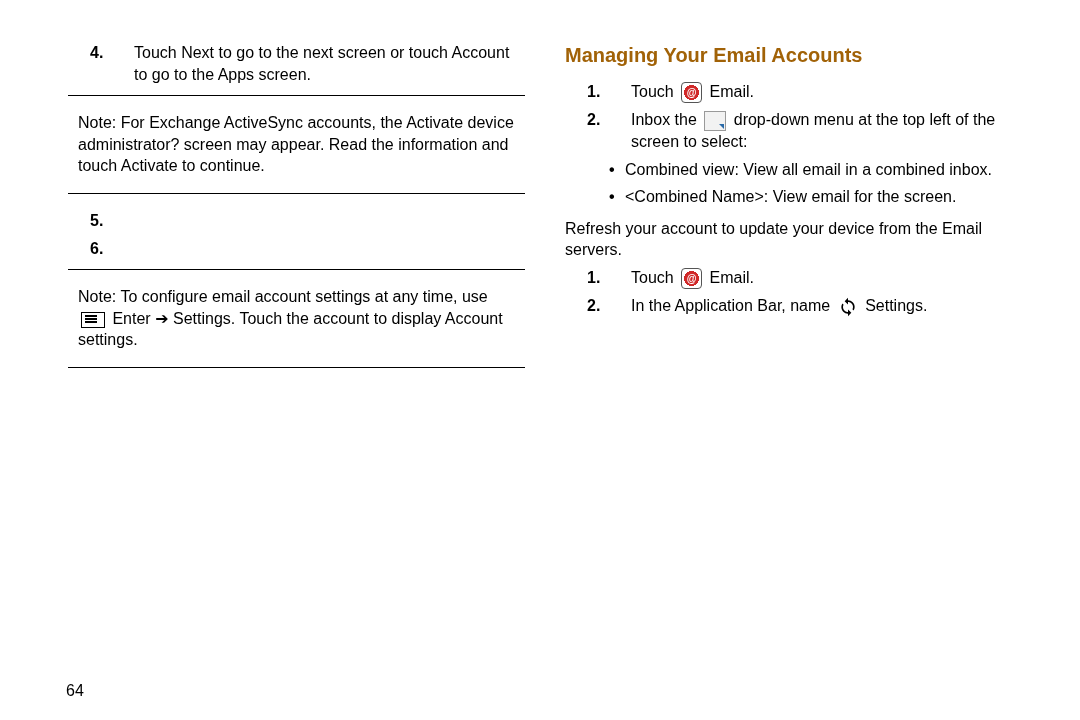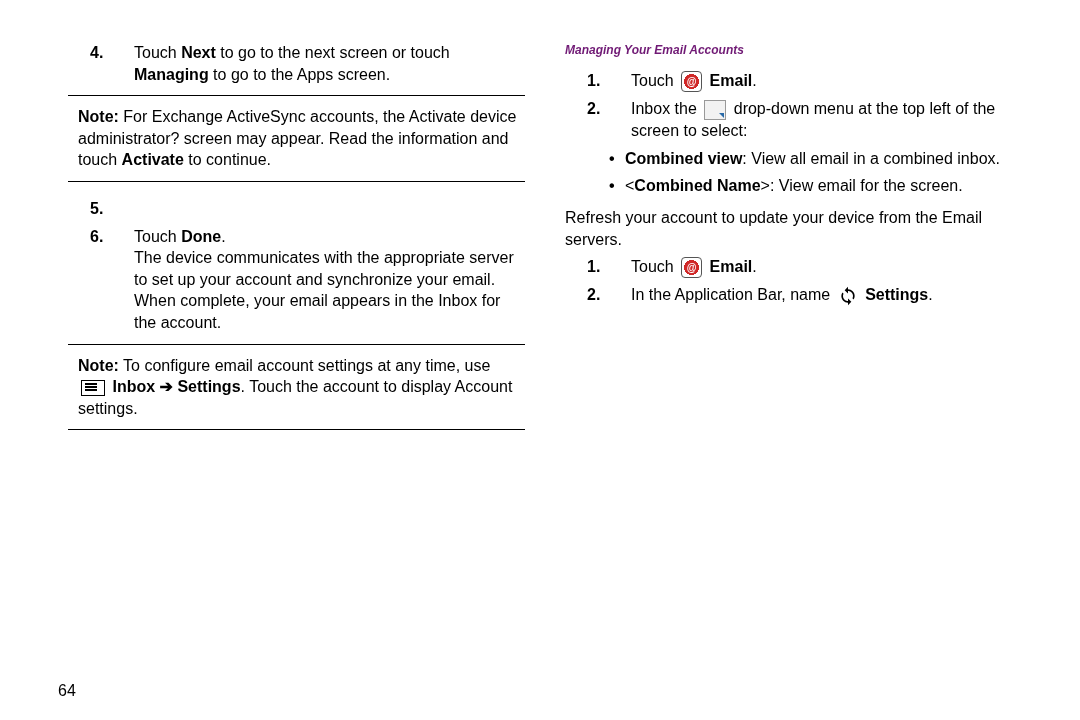--- a/index.html
+++ b/index.html
@@ -3,67 +3,66 @@
 <meta charset="utf-8">
 <style>
   html,body{margin:0;padding:0;background:#fff;font-family:Arial,Helvetica,sans-serif;color:#000}
   .page{width:1080px;height:720px;box-sizing:border-box;padding:42px 58px 20px 58px;display:flex;flex-direction:column}
   .cols{display:flex;flex:1;gap:40px}
   .col{flex:1;font-size:16px;line-height:1.35}
   .col-left{margin-left:10px}
   .row{display:flex;align-items:flex-start}
   .num{width:44px;text-align:left;padding-left:22px;font-weight:bold;flex-shrink:0}
   .txt{flex:1}
-  .note-block{border-top:1px solid #000;border-bottom:1px solid #000;padding:10px 0;margin:10px 0}
+  .note-block{border-top:1px solid #000;border-bottom:1px solid #000;padding:16px 0;margin:10px 0}
   .note-block .note-content{padding-left:10px}
-  .bold{font-weight:bold}
-  .hdr{font-family:Arial,Helvetica,sans-serif;font-weight:bold;font-style:italic;color:#701a75;font-size:12px;margin-bottom:6px}
+  .bold{font-weight:normal}
+  .hdr{font-family:Arial,Helvetica,sans-serif;font-weight:bold;color:#a16207;font-size:20px;margin-bottom:6px}
   .bul{display:flex;align-items:flex-end;margin-left:44px}
   .bul::before{content:"•";width:16px;flex-shrink:0;font-weight:bold}
   .ico{display:inline-block;vertical-align:middle}
   .ico-email{width:19px;height:19px;border:1px solid #555;border-radius:4px;background:radial-gradient(circle at 50% 50%,#d02828 0,#d02828 55%,#fff 56%);position:relative;margin:0 3px}
   .ico-email::after{content:"@";position:absolute;left:0;right:0;top:0;bottom:0;text-align:center;color:#fff;font-size:10px;line-height:19px;font-weight:bold}
   .ico-dd{width:20px;height:18px;border:1px solid #999;background:#f2f2f2;position:relative;margin:0 3px}
   .ico-dd::after{content:"";position:absolute;right:1px;bottom:1px;width:0;height:0;border-left:5px solid transparent;border-top:5px solid #2a6aa8}
   .ico-menu{width:22px;height:14px;border:1.5px solid #000;position:relative;margin:0 3px;display:inline-block;vertical-align:middle}
   .ico-menu::before{content:"";position:absolute;left:3px;right:7px;top:2.5px;height:1.5px;background:#000;box-shadow:0 3px 0 #000,0 6px 0 #000}
   .ico-refresh{width:20px;height:20px;margin:0 3px;display:inline-flex;align-items:center;justify-content:center}
-  .pgnum{font-size:16px;margin-top:auto;margin-left:0}
+  .pgnum{font-size:16px;margin-top:auto;margin-left:8px}
   .gap6{height:6px}
   .gap10{height:10px}
 </style>
 </head>
 <body>
 
 <div class="page">
  <div class="cols">
 
   <div class="col col-left">
     <div class="row">
       <div class="num">4.</div>
-      <div class="txt"><span>Touch <span class="bold">Next</span> to go to the next screen or touch <span class="bold">Managing</span> to go to the Apps screen.</span></div>
+      <div class="txt"><span>Touch <span class="bold">Next</span> to go to the next screen or touch <span class="bold">Account</span> to go to the Apps screen.</span></div>
     </div>
 
     <div class="note-block">
       <div class="note-content"><span class="bold">Note:</span> For Exchange ActiveSync accounts, the Activate device administrator? screen may appear. Read the information and touch <span class="bold">Activate</span> to continue.</div>
     </div>
 
     <div class="gap6"></div>
     <div class="row">
       <div class="num">5.</div>
     </div>
     <div class="gap6"></div>
     <div class="row">
       <div class="num">6.</div>
-      <div class="txt">Touch <span class="bold">Done</span>.<br><span>The device communicates with the appropriate server to set up your account and synchronize your email. When complete, your email appears in the Inbox for the account.</span></div>
     </div>
 
     <div class="note-block">
       <div class="note-content"><span class="bold">Note:</span> To configure email account settings at any time, use<br>
-      <span class="ico ico-menu"></span><span class="bold"> Inbox ➔ Settings</span>. Touch the account to display Account settings.</div>
+      <span class="ico ico-menu"></span><span class="bold"> Enter ➔ Settings</span>. Touch the account to display Account settings.</div>
     </div>
   </div>
 
   <div class="col">
     <div class="hdr">Managing Your Email Accounts</div>
     <div class="gap6"></div>
     <div class="row">
       <div class="num">1.</div>
       <div class="txt"><span>Touch </span><span class="ico ico-email"></span><span class="bold"> Email</span><span>.</span></div>
     </div>

